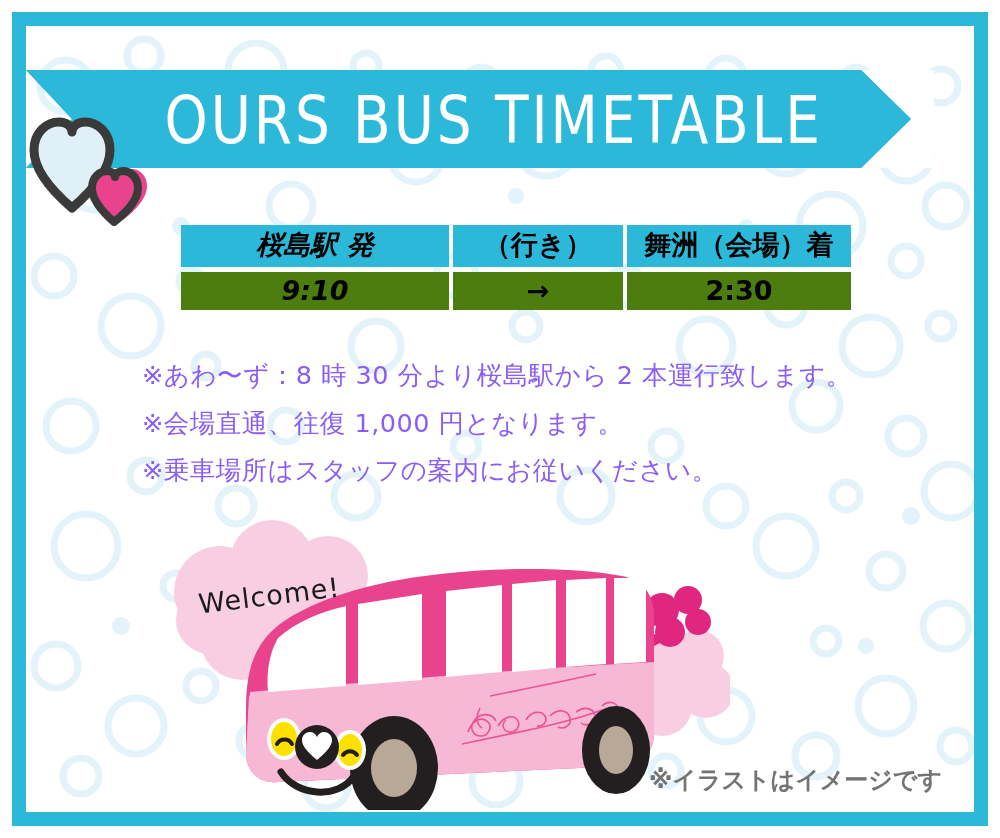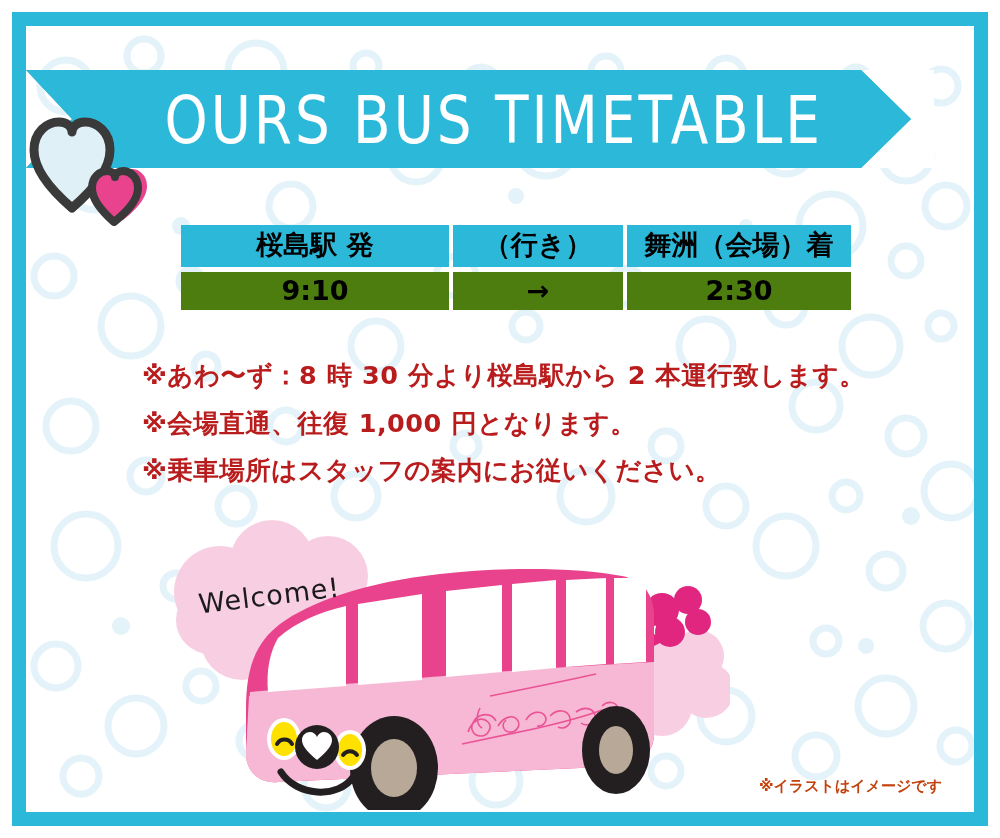--- a/index.html
+++ b/index.html
@@ -86,39 +86,39 @@
   .timetable td {
     height: 32px;
     text-align: center;
     vertical-align: middle;
     font-size: 27px;
     font-weight: bold;
     color: #000000;
     padding: 2px 0 4px 0;
     font-family: "DejaVu Sans", "Liberation Sans", sans-serif;
   }
-  .col-a { width: 268px; }
+  .col-a { width: 268px; font-style: italic; }
   .col-b { width: 170px; }
   .col-c { width: 224px; }
   .row-head td { background: #2cb8d8; }
   .row-light td { background: #d4eef6; }
   .row-dark  td { background: #4d7c0f; }
   .arrow-cell { font-size: 26px; font-weight: normal; }
 
   
   .notes {
     position: absolute;
     left: 142px;
     top: 363px;
     width: 760px;
   }
   .note-line {
     font-size: 25.5px;
-    font-weight: bold;
-    color: #b91c1c;
+    font-weight: normal;
+    color: #8b5cf6;
     line-height: 1;
     margin-bottom: 22px;
     font-family: "DejaVu Sans", "Liberation Sans", sans-serif;
     letter-spacing: 0.5px;
     white-space: nowrap;
   }
 
   
   .illustration {
     position: absolute;
@@ -137,23 +137,23 @@
     font-family: "DejaVu Sans", sans-serif;
     transform: rotate(-7deg);
     letter-spacing: 1px;
   }
 
   
   .footnote {
     position: absolute;
     right: 58px;
     bottom: 42px;
-    font-size: 15px;
+    font-size: 24px;
     font-weight: bold;
-    color: #c2410c;
+    color: #737373;
     font-family: "DejaVu Sans", "Liberation Sans", sans-serif;
     white-space: nowrap;
   }
 </style>
 </head>
 <body>
 
 <div id="poster">
 
   <div class="bubble-bg">

